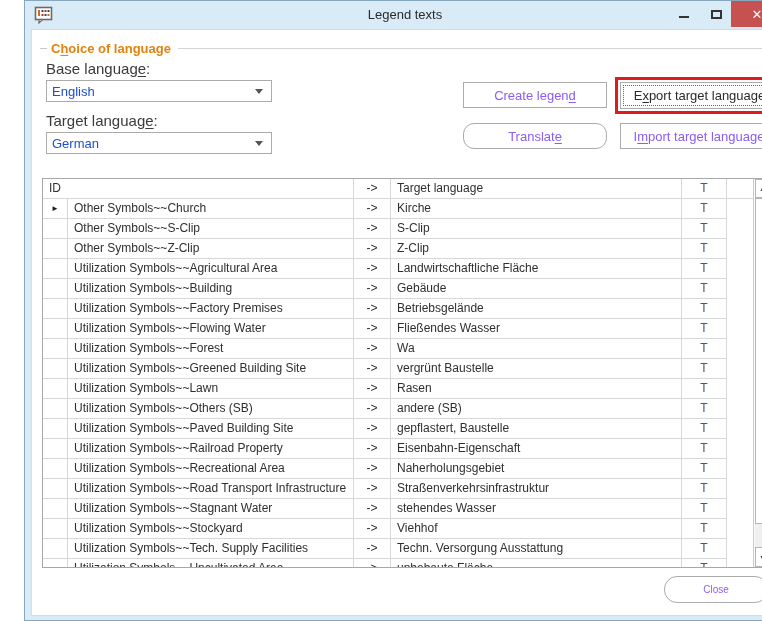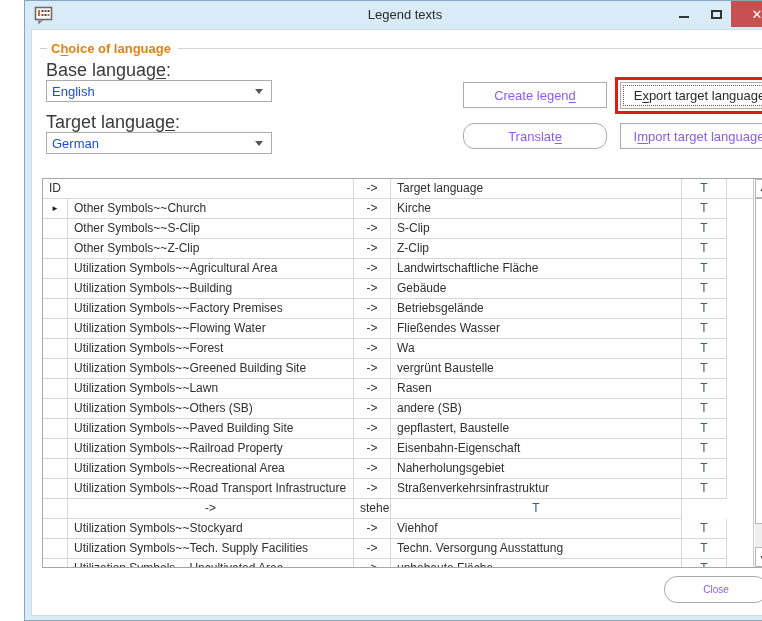--- a/index.html
+++ b/index.html
@@ -32,21 +32,21 @@
 
   
   .group-head {
     position:absolute; left:8px; top:10px; width:731px; height:16px;
     display:flex; align-items:center;justify-content:space-between;
   }
   .group-dash { width:7px; height:1px; background:#c9c9c9; margin-right:4px; }
   .group-title { color:#e2820f; font-weight:bold; font-size:13px; white-space:nowrap; }
   .group-line { flex:1; height:1px; background:#d4d4d4; margin-left:7px; }
 
-  .field-label { position:absolute; left:14px; font-size:18px; color:#3b3b3b; white-space:nowrap; }
+  .field-label { position:absolute; left:14px; font-size:15px; color:#3b3b3b; white-space:nowrap; }
   .mn { text-decoration:underline; text-underline-offset:2px; }
 
   .combo {
     position:absolute; left:14px; width:226px; height:22px;
     border:1px solid #ababab; background:#fff; display:flex; align-items:center;
   }
   .combo-value { flex:1; padding-left:5px; font-size:13px; color:#1d4ed8; }
   .combo-arrow {
     width:0; height:0; margin-right:8px;
     border-left:4px solid transparent; border-right:4px solid transparent; border-top:5px solid #555;
@@ -321,20 +321,21 @@
     <div class="cell gutter"></div>
     <div class="cell cell-id">Utilization Symbols~~Road Transport Infrastructure</div>
     <div class="cell c-center">-&gt;</div>
     <div class="cell cell-target">Straßenverkehrsinfrastruktur</div>
     <div class="cell c-center c-t">T</div>
     <div class="cell c-fill"></div>
   </div>
 
   <div class="g-row">
     <div class="cell gutter"></div>
+    <div class="cell cell-id">Utilization Symbols~~Stagnant Water</div>
     <div class="cell c-center">-&gt;</div>
     <div class="cell cell-target">stehendes Wasser</div>
     <div class="cell c-center c-t">T</div>
     <div class="cell c-fill"></div>
   </div>
 
   <div class="g-row">
     <div class="cell gutter"></div>
     <div class="cell cell-id">Utilization Symbols~~Stockyard</div>
     <div class="cell c-center">-&gt;</div>

